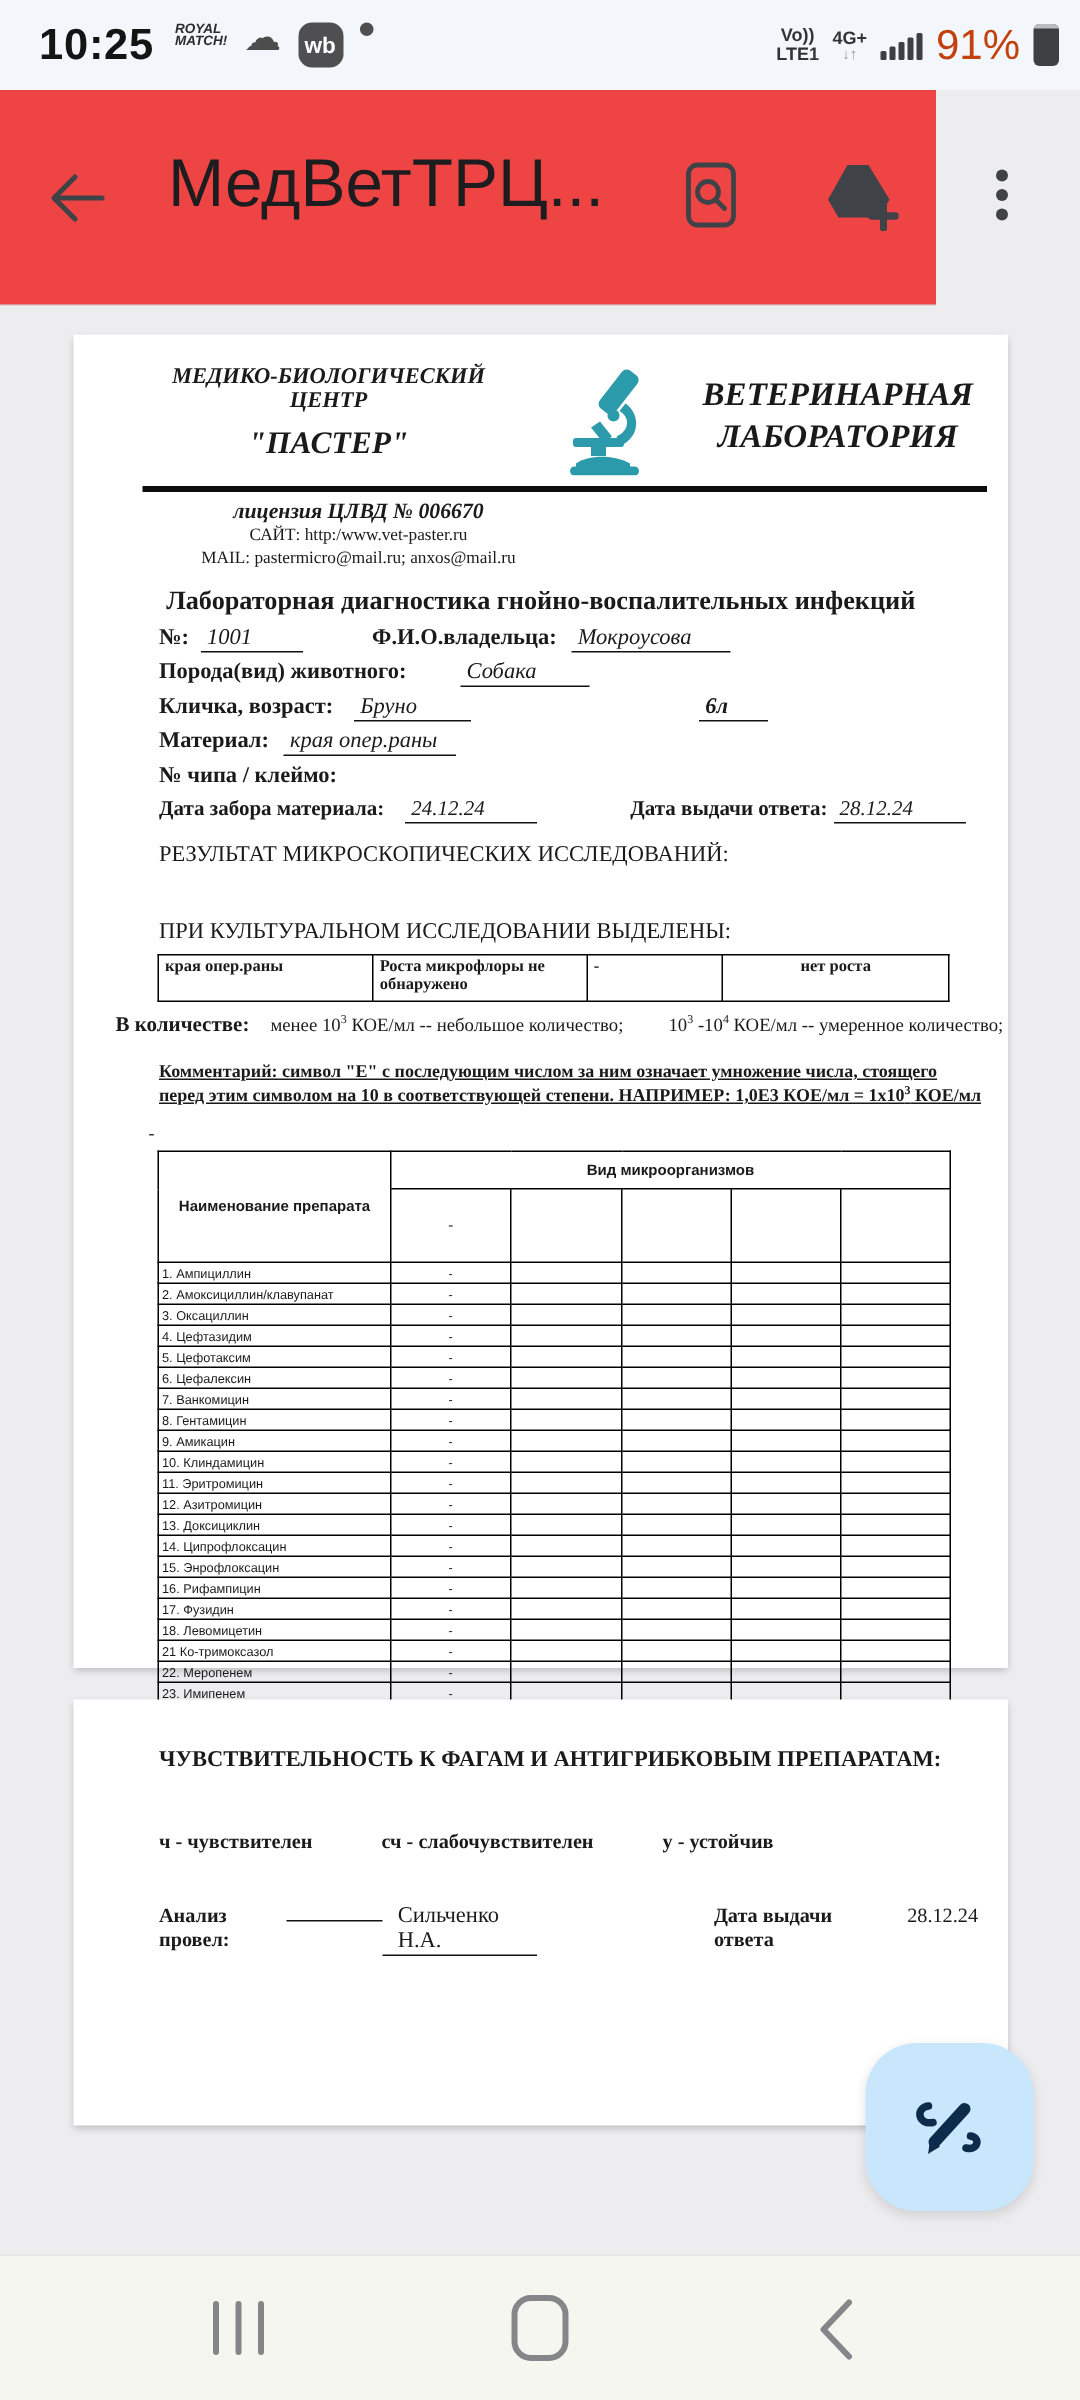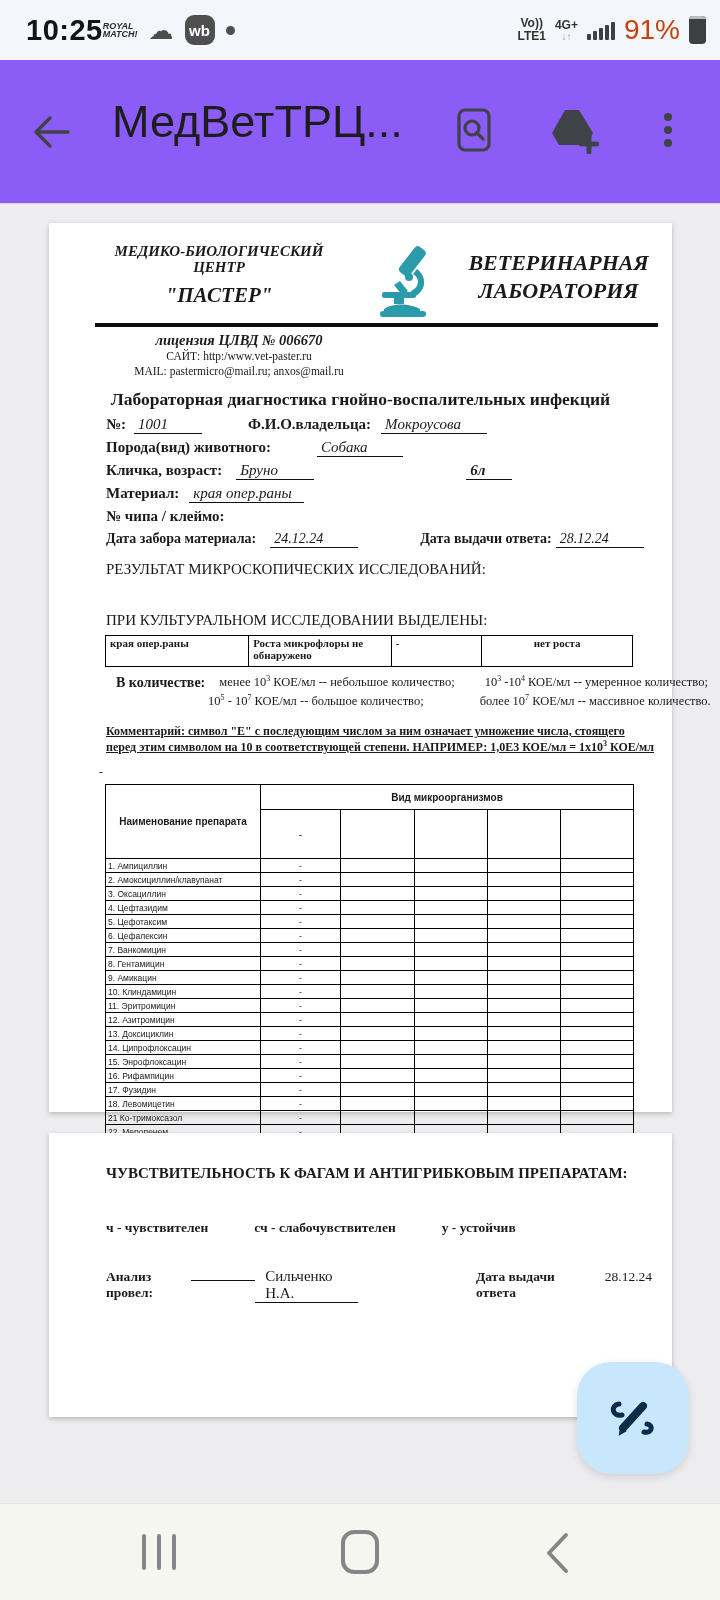--- a/index.html
+++ b/index.html
@@ -3,40 +3,40 @@
 <meta charset="utf-8">
 <style>
   html,body{margin:0;padding:0;}
   body{width:720px;height:1600px;position:relative;overflow:hidden;background:#ededf0;
        font-family:"Liberation Sans", sans-serif;color:#1a1a1a;}
   .abs{position:absolute;}
 
   
   .status-bar{left:0;top:0;width:720px;height:60px;background:#f3f6fb;display:flex;align-items:center;}
   .sb-time{font-size:29px;font-weight:600;color:#141414;margin-left:26px;letter-spacing:.5px;}
-  .sb-left{display:flex;align-items:center;gap:11px;}
+  .sb-left{display:flex;align-items:flex-start;gap:11px;margin-left:14px;}
   .royal{display:flex;flex-direction:column;line-height:8px;color:#2c2c2c;font-weight:bold;font-style:italic;}
   .royal span{font-size:9px;letter-spacing:0;}
   .cloud{font-size:25px;color:#4d4d4d;line-height:20px;}
   .wb-badge{width:30px;height:30px;border-radius:9px;background:#4f4f51;color:#fff;display:flex;
             align-items:center;justify-content:center;font-size:15px;font-weight:bold;}
   .sb-dot{width:9px;height:9px;border-radius:50%;background:#4f4f51;}
   .sb-right{margin-left:auto;margin-right:14px;display:flex;align-items:center;gap:9px;}
   .stack{display:flex;flex-direction:column;align-items:center;line-height:13px;}
   .stack .t1{font-size:12px;font-weight:bold;color:#333;}
   .stack .t2{font-size:12px;font-weight:bold;color:#333;}
   .stack .arr{font-size:10px;color:#9a9a9a;line-height:10px;}
   .bars{display:flex;align-items:flex-end;gap:2px;height:20px;}
   .bars i{display:block;width:4px;background:#3d3f42;border-radius:1px;}
   .sb-batt{font-size:28px;font-weight:500;color:#c2410c;}
   .batt-icon{width:17px;height:28px;border-radius:4px;background:#3d3f42;position:relative;overflow:hidden;}
   .batt-icon::before{content:"";position:absolute;left:0;top:0;width:100%;height:3px;background:#b9bcc0;}
 
   
-  .app-bar{left:0;top:60px;width:720px;height:143px;background:#8b5cf6;border-bottom:1px solid #d8dade;}
+  .app-bar{left:0;top:60px;width:624px;height:143px;background:#ef4444;border-bottom:1px solid #d8dade;}
   .back-btn{left:28px;top:48px;width:48px;height:48px;}
   .ab-title{left:112px;top:36px;font-size:45px;color:#1d1d1f;white-space:nowrap;max-width:320px;overflow:hidden;}
   .icon-btn{width:52px;height:52px;display:flex;align-items:center;justify-content:center;}
   .btn-search{left:448px;top:44px;}
   .btn-drive{left:548px;top:44px;}
   .btn-more{left:642px;top:44px;}
   .dots i{display:block;width:8px;height:8px;border-radius:50%;background:#3f4347;margin:5px auto;}
 
   
   .page{background:#fff;box-shadow:0 2px 5px rgba(0,0,0,.22);}
@@ -63,21 +63,21 @@
   .f-line{height:22px;margin-bottom:1px;display:flex;align-items:baseline;}
   .f-label{font-weight:bold;}
   .uval{font-style:italic;border-bottom:1.2px solid #111;padding:0 12px 0 4px;}
   .heading{font-weight:normal;font-size:15px;margin:8px 20px 0 57px;}
 
   table{border-collapse:collapse;}
   .cult-table{margin:6px 0 0 56px;width:528px;font-family:"Liberation Serif",serif;}
   .cult-table td{border:1.4px solid #000;font-size:11px;font-weight:bold;padding:1px 4px;vertical-align:top;line-height:12px;}
   .cult-c4{text-align:center;}
 
-  .qty{margin:8px 20px 0 67px;font-family:"Liberation Serif",serif;font-size:12.5px;}
+  .qty{margin:8px 20px 0 28px;font-family:"Liberation Serif",serif;font-size:12.5px;}
   .qty-l{display:flex;}
   .qty-label{font-weight:bold;font-size:14px;margin-right:14px;white-space:nowrap;}
   .qty-l .seg{margin-right:30px;white-space:nowrap;}
   .qty-l2{margin-left:92px;margin-top:3px;}
   .comment{margin:14px 16px 0 57px;font-family:"Liberation Serif",serif;font-weight:bold;font-size:12px;
            line-height:16px;text-decoration:underline;}
   .dash-note{margin:10px 0 2px 50px;font-size:12px;font-family:"Liberation Serif",serif;}
 
   .abx-table{margin:4px 0 0 56px;width:528px;table-layout:fixed;}
   .abx-table td{border:1.1px solid #000;}
@@ -213,21 +213,21 @@
 
   <div class="fields serif">
     <div class="f-line">
       <span class="f-label">№:</span>
       <span class="uval" style="min-width:52px;margin-left:8px;">1001</span>
       <span class="f-label" style="margin-left:46px;">Ф.И.О.владельца:</span>
       <span class="uval" style="min-width:90px;margin-left:10px;">Мокроусова</span>
     </div>
     <div class="f-line">
       <span class="f-label">Порода(вид) животного:</span>
-      <span class="uval" style="min-width:70px;margin-left:46px;">Собака</span>
+      <span class="uval" style="min-width:70px;margin-left:36px;">Собака</span>
     </div>
     <div class="f-line">
       <span class="f-label">Кличка, возраст:</span>
       <span class="uval" style="min-width:62px;margin-left:14px;">Бруно</span>
       <span class="uval" style="min-width:30px;margin-left:152px;font-weight:bold;">6л</span>
     </div>
     <div class="f-line">
       <span class="f-label">Материал:</span>
       <span class="uval" style="margin-left:10px;">края опер.раны</span>
     </div>
@@ -254,24 +254,20 @@
       <td style="width:154px;" class="cult-c4">нет роста</td>
     </tr>
   </tbody>
     </table>
 
   <div class="qty">
     <div class="qty-l">
       <span class="qty-label">В количестве:</span>
       <span class="seg">менее 10<sup>3</sup> КОЕ/мл -- небольшое количество;</span>
       <span class="seg">10<sup>3</sup> -10<sup>4</sup> КОЕ/мл  -- умеренное количество;</span>
-    </div>
-    <div class="qty-l qty-l2">
-      <span class="seg" style="margin-right:56px;">10<sup>5</sup> - 10<sup>7</sup> КОЕ/мл -- большое количество;</span>
-      <span class="seg">более 10<sup>7</sup>  КОЕ/мл -- массивное количество.</span>
     </div>
   </div>
 
   <div class="comment">Комментарий: символ  "Е"  с последующим числом за ним  означает умножение числа, стоящего перед этим символом на 10 в соответствующей степени. НАПРИМЕР: 1,0Е3 КОЕ/мл = 1x10<sup>3</sup> КОЕ/мл</div>
   <div class="dash-note">-</div>
 
 
   <table class="abx-table">
     <colgroup>
       <col style="width:155px">

